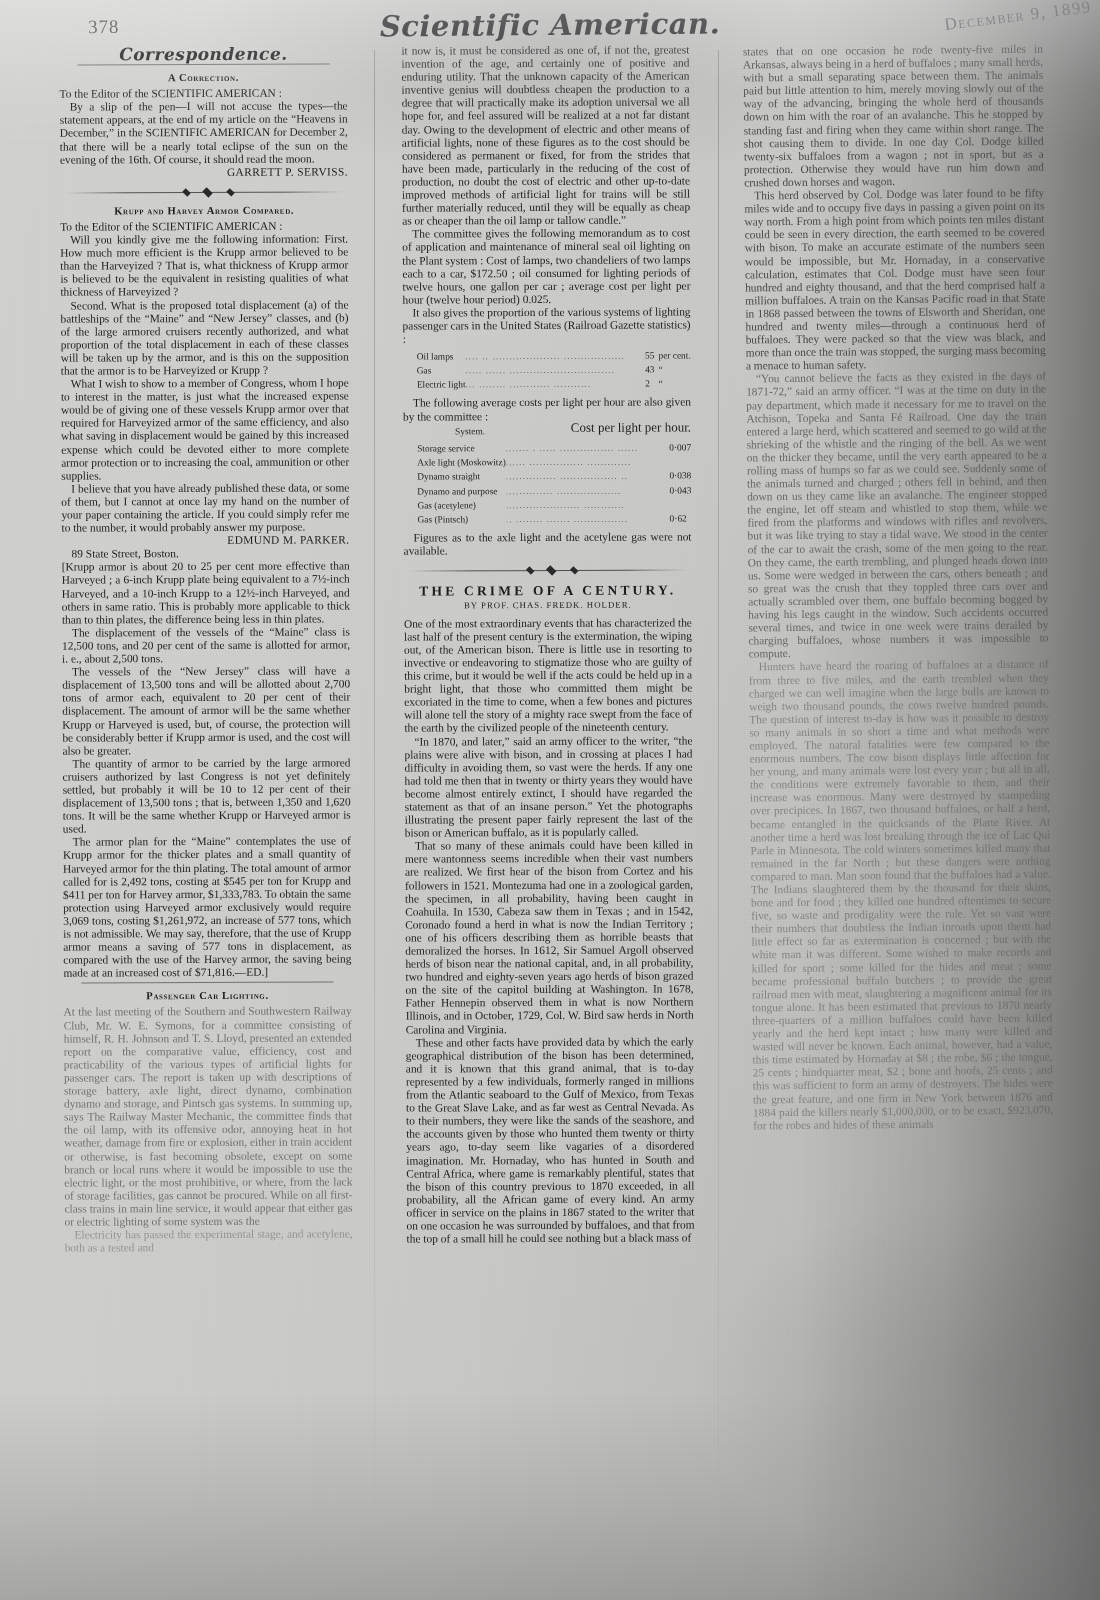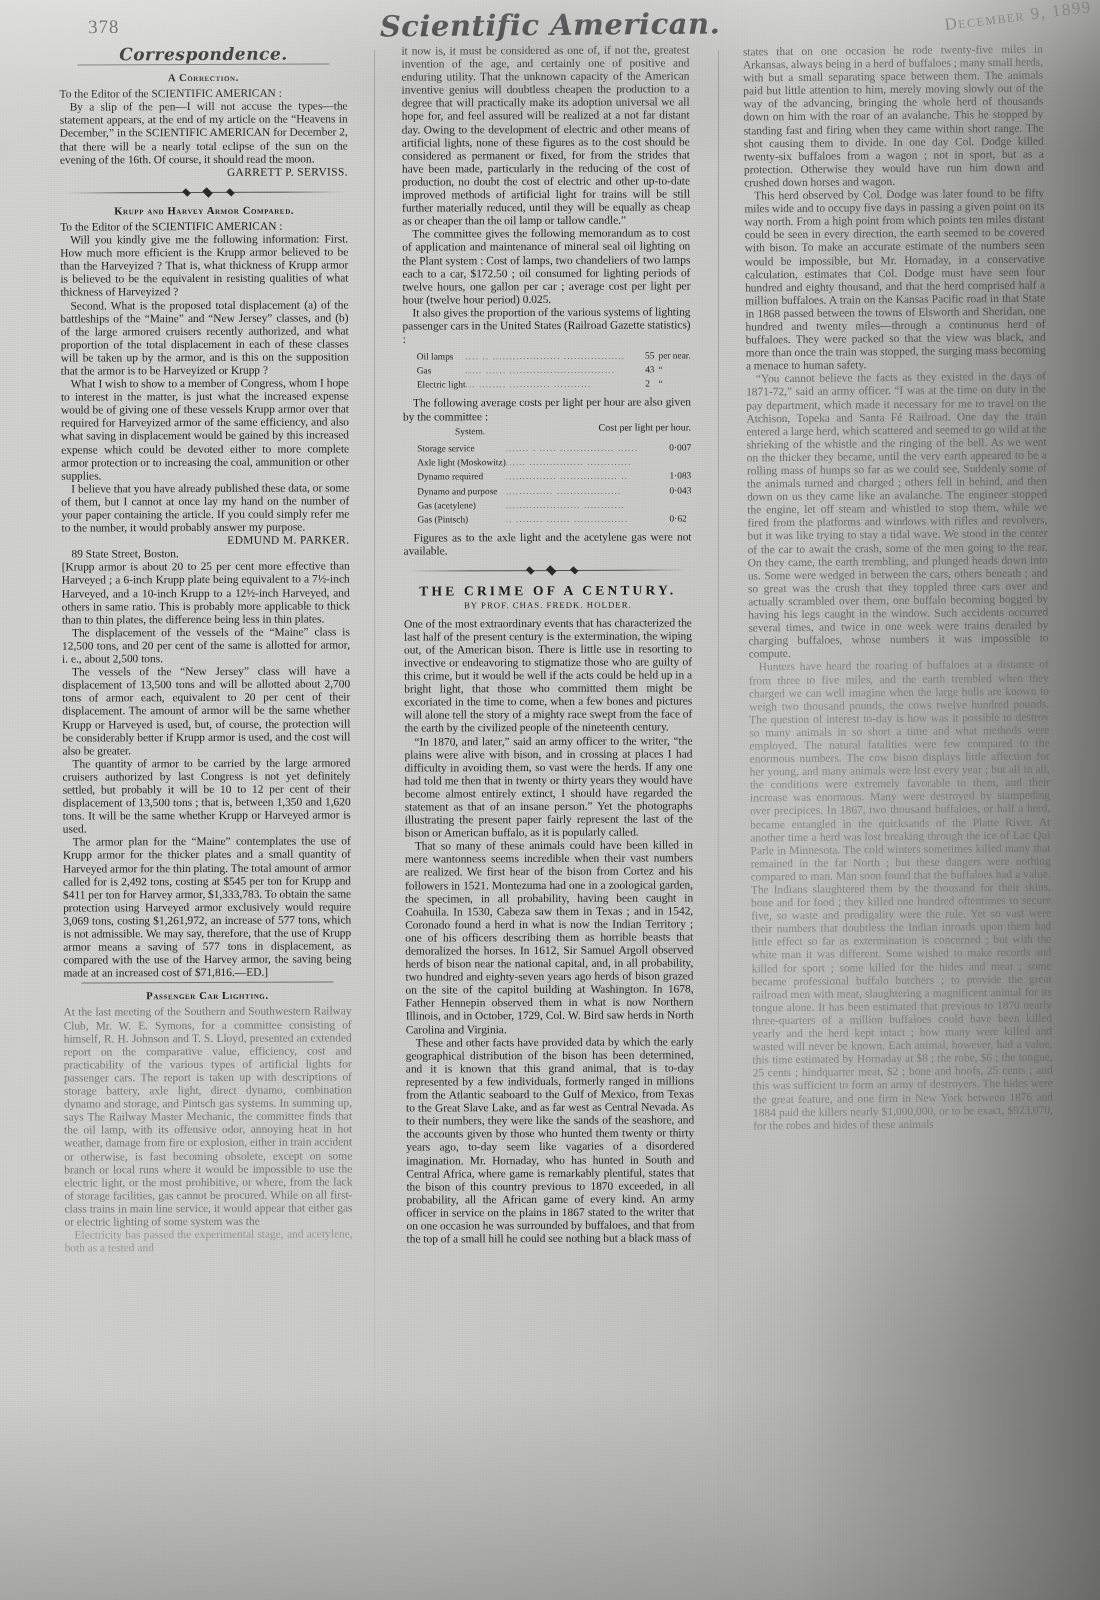--- a/index.html
+++ b/index.html
@@ -170,21 +170,21 @@
     width: 100%;
     overflow: hidden;
     letter-spacing: 1.4px;
     color: #3a3a3a;
     white-space: nowrap;
     font-size: 8px;
   }
   table.stat td.val { text-align: left; white-space: nowrap; padding-left: 4px; }
   table.stat td.unit { text-align: left; white-space: nowrap; padding-left: 4px; width: 48px; }
   .tbl-head { text-align: left; padding-left: 52px; font-size: 9.4px; margin-top: 2px; }
-  .tbl-head-r { float: right; text-align: center; font-size: 10px; line-height: 9px; }
+  .tbl-head-r { float: right; text-align: center; font-size: 13px; line-height: 9px; }
 
   
   #col3 { color: #2a2a2a; }
   .fade-lite   { opacity: .82; }
   .fade-mid    { opacity: .62; }
   .fade-heavy  { opacity: .42; }
   #col1 .tail  { opacity: .55; }
   #col1 .tail2 { opacity: .34; }
 </style>
 </head>
@@ -243,21 +243,21 @@
     <p class="noind">it now is, it must be considered as one of, if not the, greatest invention of the age, and certainly one of positive and enduring utility. That the unknown capacity of the American inventive genius will doubtless cheapen the production to a degree that will practically make its adoption universal we all hope for, and feel assured will be realized at a not far distant day. Owing to the development of electric and other means of artificial lights, none of these figures as to the cost should be considered as permanent or fixed, for from the strides that have been made, particularly in the reducing of the cost of production, no doubt the cost of electric and other up-to-date improved methods of artificial light for trains will be still further materially reduced, until they will be equally as cheap as or cheaper than the oil lamp or tallow candle.”</p>
     <p>The committee gives the following memorandum as to cost of application and maintenance of mineral seal oil lighting on the Plant system : Cost of lamps, two chandeliers of two lamps each to a car, $172.50 ; oil consumed for lighting periods of twelve hours, one gallon per car ; average cost per light per hour (twelve hour period) 0.025.</p>
     <p>It also gives the proportion of the various systems of lighting passenger cars in the United States (Railroad Gazette statistics) :</p>
 
     <table class="stat">
       <tbody>
           <tr>
         <td class="lab">Oil lamps</td>
         <td class="dots">.... .. .................... ..................</td>
         <td class="val">55</td>
-        <td class="unit">per near.</td>
+        <td class="unit">per cent.</td>
       </tr>
       <tr>
         <td class="lab">Gas</td>
         <td class="dots">..... ...... ...............................</td>
         <td class="val">43</td>
         <td class="unit">“</td>
       </tr>
       <tr>
         <td class="lab">Electric light</td>
         <td class="dots">... ........ ............ ...........</td>
@@ -280,23 +280,23 @@
         <td class="lab">Storage service</td>
         <td class="dots">....... . ..... ................ ......</td>
         <td class="val">0·007</td>
       </tr>
       <tr>
         <td class="lab">Axle light (Moskowitz)</td>
         <td class="dots">...... ................ .............</td>
         <td class="val"></td>
       </tr>
       <tr>
-        <td class="lab">Dynamo required</td>
+        <td class="lab">Dynamo straight</td>
         <td class="dots">............... ................. ..</td>
-        <td class="val">1·083</td>
+        <td class="val">0·038</td>
       </tr>
       <tr>
         <td class="lab">Dynamo and purpose</td>
         <td class="dots">.............. ...................</td>
         <td class="val">0·043</td>
       </tr>
       <tr>
         <td class="lab">Gas (acetylene)</td>
         <td class="dots">...................... ............</td>
         <td class="val"></td>

